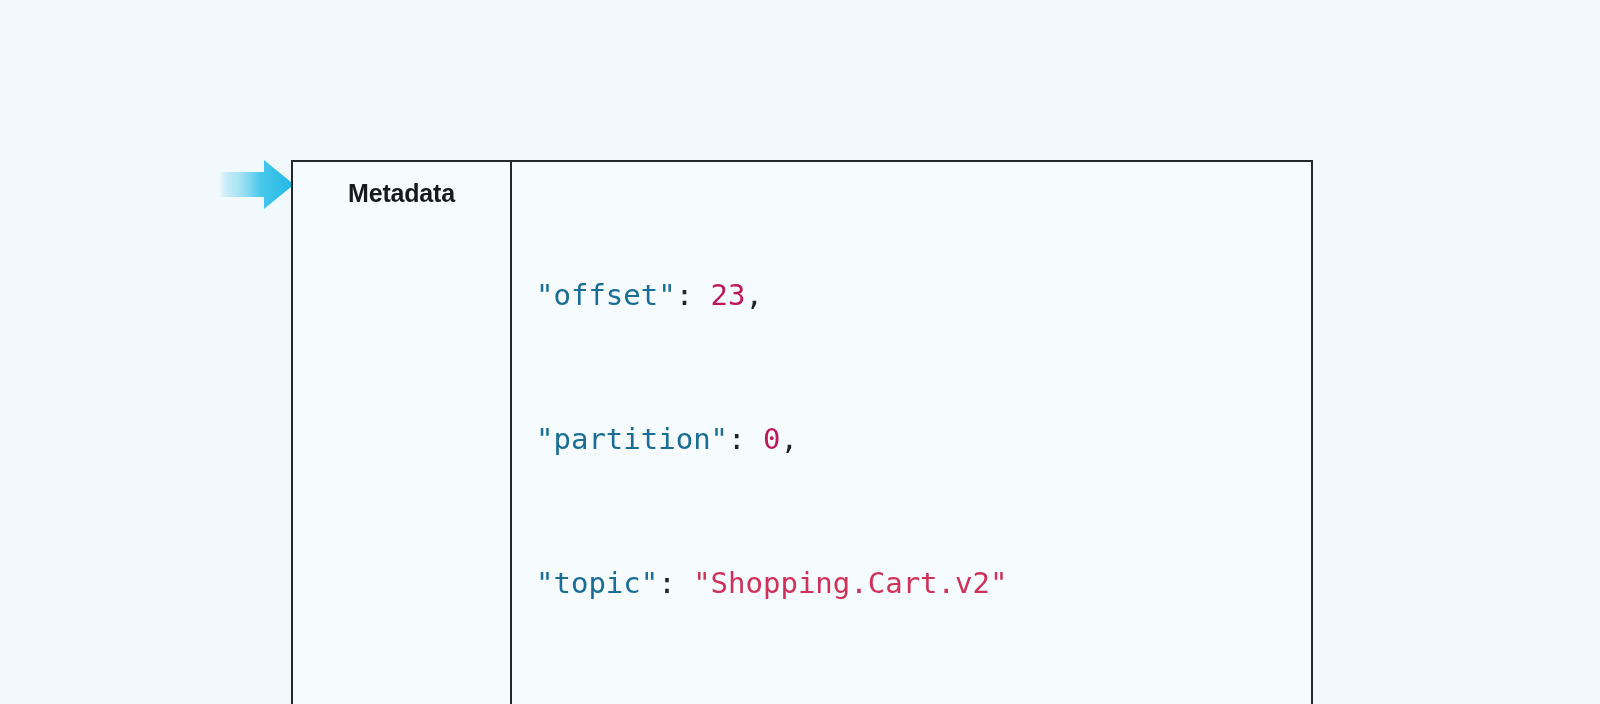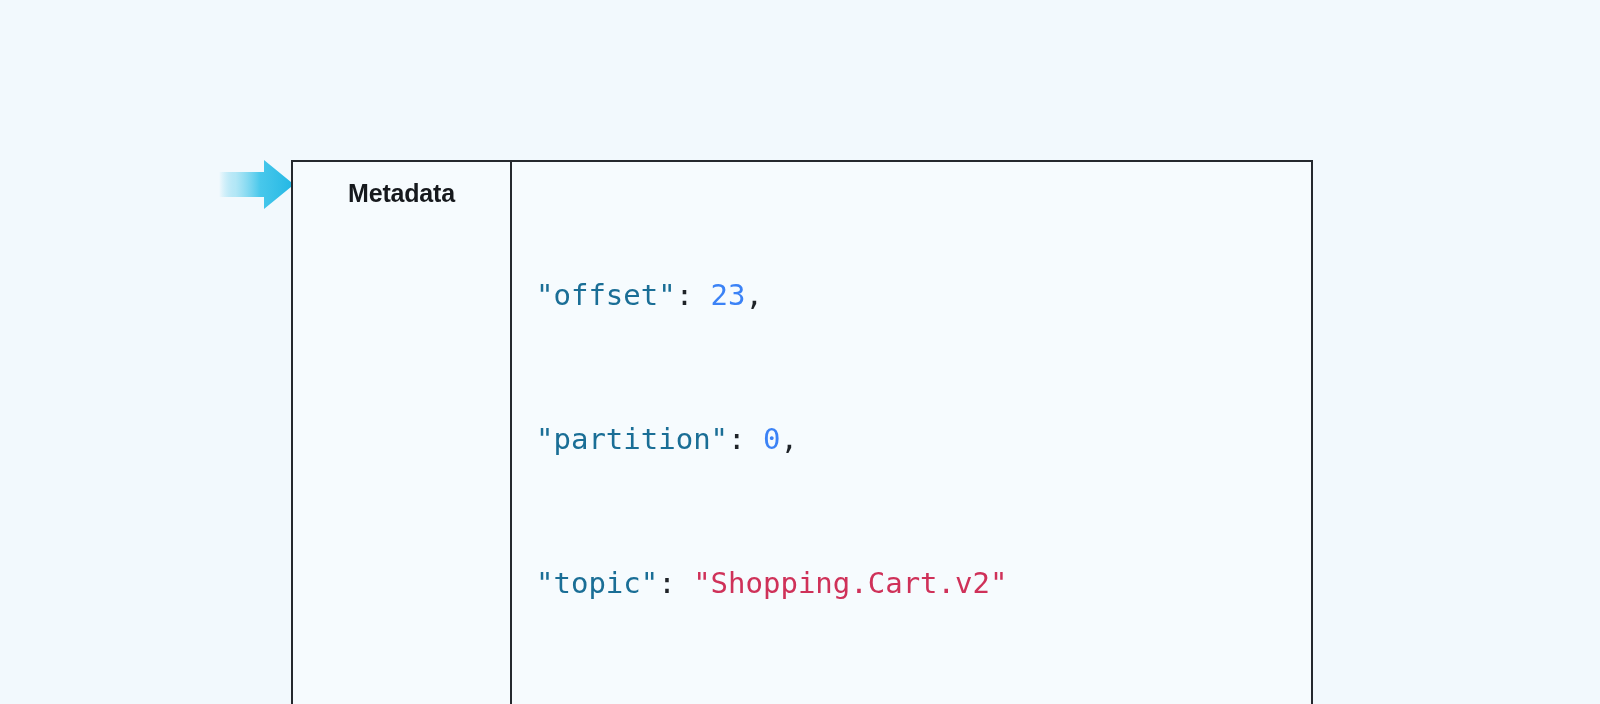--- a/index.html
+++ b/index.html
@@ -72,21 +72,21 @@
     white-space: pre;
     color: #1f2328;
   }
   .code-line { white-space: pre; }
 
   
   .row-metadata .code-block { padding-bottom: 24px; }
 
   
   .tok-key    { color: #1a6e96; }
-  .tok-num    { color: #3b82f6; }
+  .tok-num    { color: #be185d; }
   .tok-str    { color: #cf3159; }
   .tok-punct  { color: #1f2328; }
 </style>
 </head>
 <body>
 
 <div id="stage">
 
   <div class="arrow-wrap">
     <svg width="76" height="52" viewBox="0 0 76 52" xmlns="http://www.w3.org/2000/svg">

